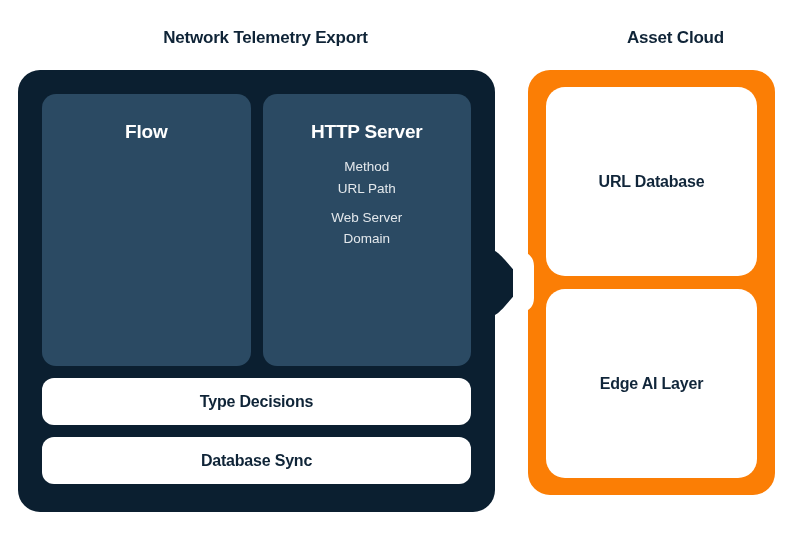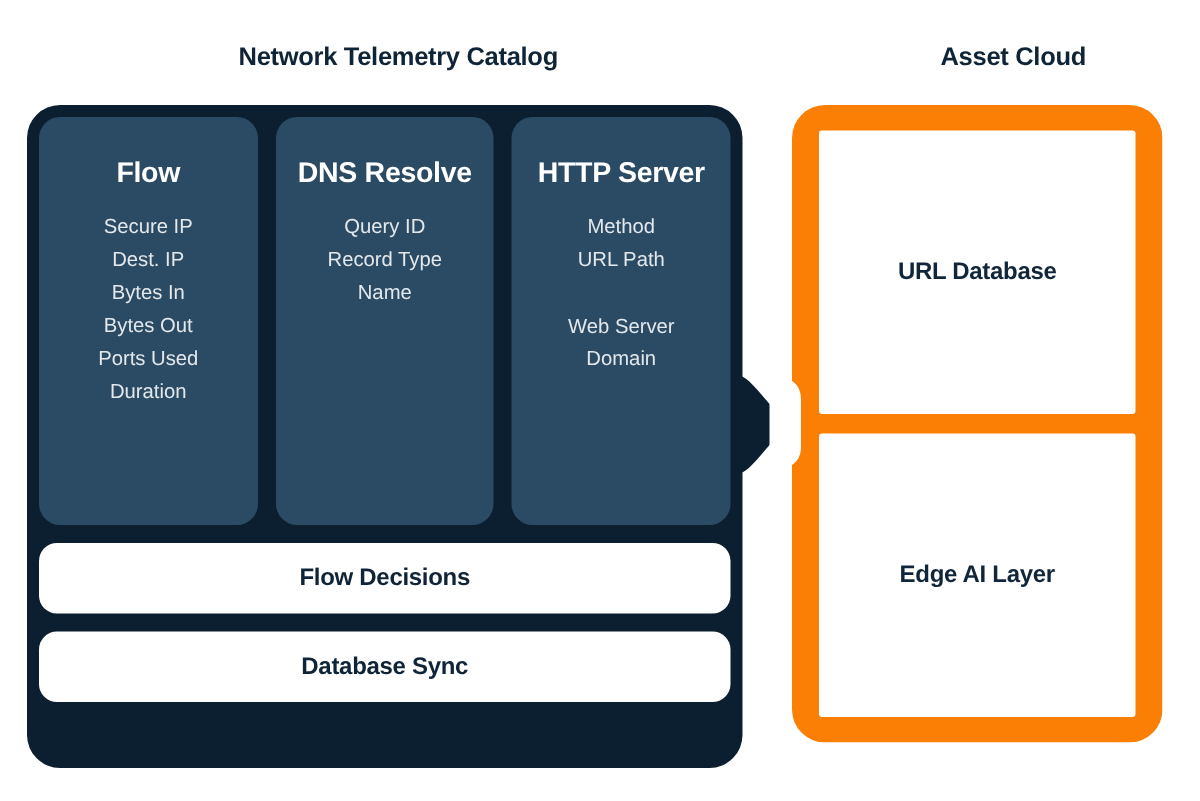--- a/index.html
+++ b/index.html
@@ -60,21 +60,21 @@
     height: 442px;
   }
   #telemetry-panel .panel-inner {
     position: absolute;
     left: 0;
     top: 0;
     width: 477px;
     height: 442px;
     display: flex;
     flex-direction: column;
-    padding: 8px;
+    padding: 24px;
     box-sizing: border-box;
   }
 
   .columns-row {
     display: flex;
     gap: 12px;
     height: 272px;
   }
 
   .telemetry-card {
@@ -104,21 +104,21 @@
     gap: 1px;
   }
   .telemetry-card .card-item {
     color: #E3E8EC;
     font-size: 13.5px;
     line-height: 1.55;
     text-align: center;
     white-space: pre-line;
   }
   .telemetry-card .card-item.spaced {
-    margin-top: 23px;
+    margin-top: 7px;
   }
 
   .full-bar {
     margin-top: 12px;
     height: 47px;
     background: #ffffff;
     border-radius: 12px;
     display: flex;
     align-items: center;
     justify-content: center;
@@ -151,91 +151,75 @@
     height: 425px;
     display: flex;
     flex-direction: column;
     justify-content: space-between;
     padding: 17px 18px;
     box-sizing: border-box;
   }
   .asset-card {
     flex: 1 1 0;
     background: #ffffff;
-    border-radius: 2px;
+    border-radius: 19px;
     display: flex;
     align-items: center;
     justify-content: center;
     color: #11263A;
     font-weight: bold;
     font-size: 16px;
     letter-spacing: -0.2px;
     margin-bottom: 13px;
   }
   .asset-card:last-child {
     margin-bottom: 0;
     text-align: center;
   }
 </style>
 </head>
 <body>
 
 <div id="canvas">
 
-  <div class="title" id="title-left">Network Telemetry Catalog</div>
+  <div class="title" id="title-left">Network Telemetry Export</div>
 
   <div class="title" id="title-right">Asset Cloud</div>
 
   <div id="telemetry-panel">
 
     <svg class="panel-bg" viewBox="0 0 495 442" preserveAspectRatio="none">
       <path d="M22,0 H455 a22,22 0 0 1 22,22 V181
                c0,0 4,2 10,9 l12,14 a14,14 0 0 1 0,18 l-12,14
                c-6,7 -10,9 -10,9 V420 a22,22 0 0 1 -22,22
                H22 A22,22 0 0 1 0,420 V22 A22,22 0 0 1 22,0 Z" fill="#0B1F30"></path>
     </svg>
 
     <div class="panel-inner">
 
       <div class="columns-row">
 
         <div class="telemetry-card">
           <div class="card-title">Flow</div>
-          <div class="card-items">
-            <div class="card-item">Secure IP</div>
-            <div class="card-item">Dest. IP</div>
-            <div class="card-item">Bytes In</div>
-            <div class="card-item">Bytes Out</div>
-            <div class="card-item">Ports Used</div>
-            <div class="card-item">Duration</div>
-          </div>
         </div>
 
-        <div class="telemetry-card">
-          <div class="card-title">DNS Resolve</div>
-          <div class="card-items">
-            <div class="card-item">Query ID</div>
-            <div class="card-item">Record Type</div>
-            <div class="card-item">Name</div>
-          </div>
-        </div>
 
         <div class="telemetry-card">
           <div class="card-title">HTTP Server</div>
           <div class="card-items">
             <div class="card-item">Method</div>
             <div class="card-item">URL Path</div>
             <div class="card-item spaced">Web Server
 Domain</div>
           </div>
         </div>
 
       </div>
 
-      <div class="full-bar">Flow Decisions</div>
+      <div class="full-bar">Type Decisions</div>
       <div class="full-bar">Database Sync</div>
 
     </div>
   </div>
 
   <div id="asset-panel">
 
     <svg class="panel-bg" viewBox="0 0 247 425" preserveAspectRatio="none">
       <path d="M22,0 H225 a22,22 0 0 1 22,22 V403 a22,22 0 0 1 -22,22
                H22 A22,22 0 0 1 0,403 V240

